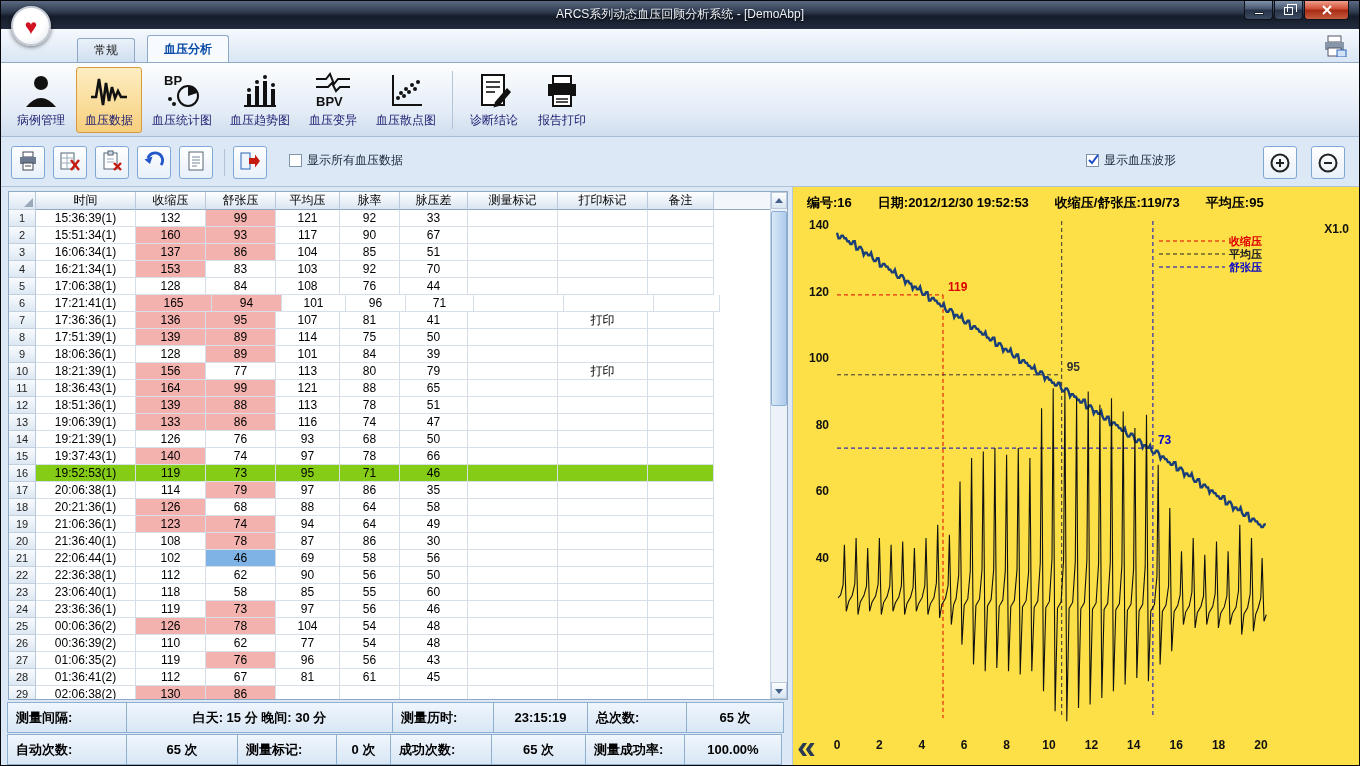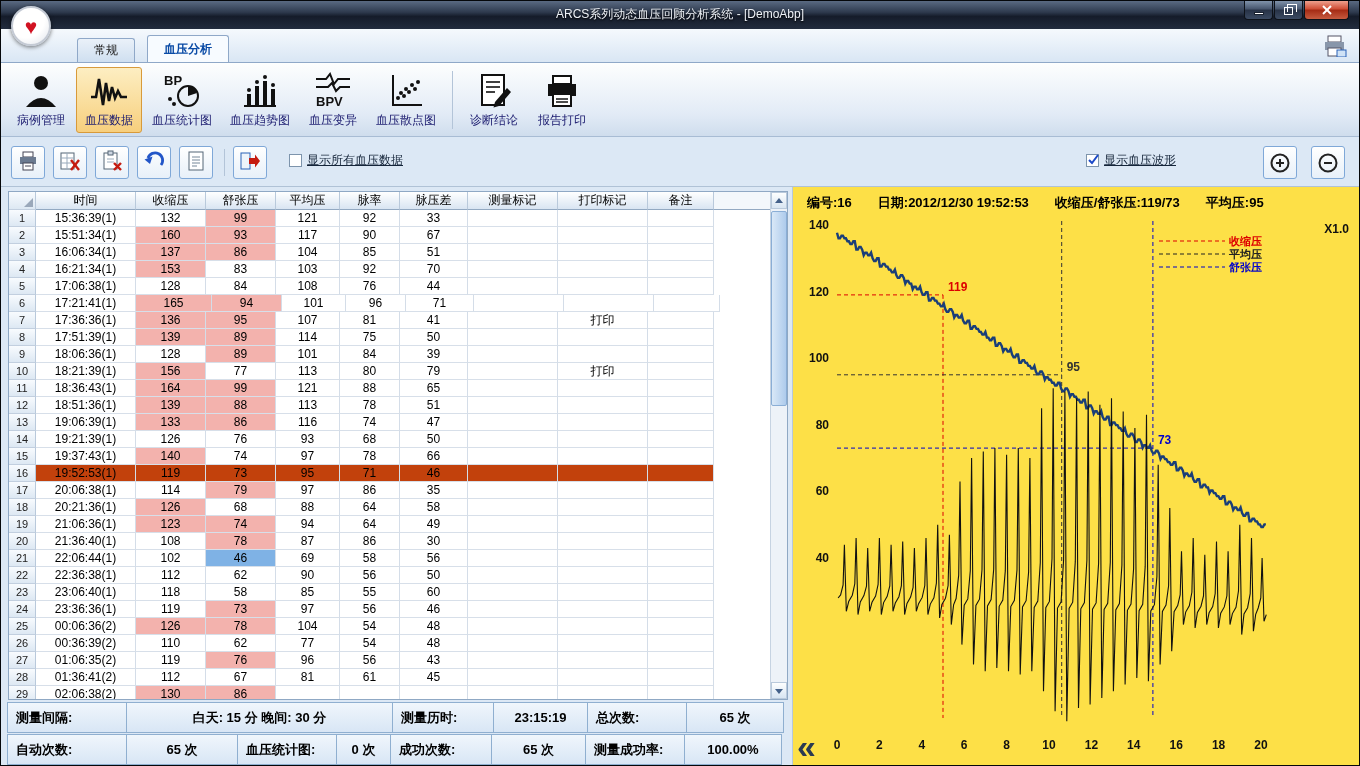--- a/index.html
+++ b/index.html
@@ -47,37 +47,37 @@
 
   
   .tools2{position:absolute;top:136px;left:0;right:0;height:50px;border-bottom:1px solid #b0c2d6;}
   .tool-btn{position:absolute;top:9px;width:34px;height:33px;border:1px solid #7fa8d8;border-radius:3px;
     background:linear-gradient(#ffffff,#e7f0f9);display:flex;align-items:center;justify-content:center;cursor:pointer;}
   .tool-btn svg{width:22px;height:22px;}
   .tools-sep{position:absolute;top:12px;width:1px;height:27px;background:#b3c4d8;}
   .chk{position:absolute;display:flex;align-items:center;gap:5px;cursor:pointer;}
   .chk .box{width:13px;height:13px;background:#fff;border:1px solid #7d94ac;display:inline-block;position:relative;}
   .chk.checked .box svg{position:absolute;left:0;top:-2px;}
-  .chk-label{font-size:12px;color:#15253a;text-decoration:underline;}
+  .chk-label{font-size:12px;color:#15253a;}
 
   
   .datagrid{position:absolute;left:7px;top:190px;width:780px;height:509px;border:1px solid #8fa8c4;background:#fff;}
   .dg-header{position:absolute;left:0;top:0;right:17px;height:18px;display:flex;background:#f5f8fc;}
   .dg-hcell{height:18px;line-height:17px;font-size:12px;color:#000;text-align:center;flex-shrink:0;
     background:linear-gradient(#ffffff,#d9e5f2);border-right:1px solid #b9c9db;border-bottom:1px solid #93a9c2;position:relative;cursor:pointer;}
   .dg-hfill{flex:1;background:#f3f7fb;border-bottom:1px solid #93a9c2;}
   .corner-tri{position:absolute;right:2px;bottom:2px;width:0;height:0;border-left:9px solid transparent;border-bottom:9px solid #9aa8ba;}
   .dg-body{position:absolute;left:0;top:18px;bottom:0;right:17px;overflow:hidden;background:#fff;}
   .dg-row{display:flex;height:17px;cursor:pointer;}
   .dg-cell{height:17px;line-height:16px;font-size:12px;color:#000;text-align:center;flex-shrink:0;
     border-right:1px solid #d4dde8;border-bottom:1px solid #d7dfe9;overflow:hidden;white-space:nowrap;}
   .dg-num{background:linear-gradient(#f8fbfe,#dde8f3);border-right:1px solid #b9c9db;border-bottom:1px solid #c2cfdf;font-size:11px;color:#222;}
   .dg-cell.hi{background:#f3b2ad;}
   .dg-cell.lo{background:#7fb2e5;}
-  .dg-row.sel .dg-cell:not(.dg-num){background:#c2410c;}
+  .dg-row.sel .dg-cell:not(.dg-num){background:#84cc16;}
   .dg-scrollbar{position:absolute;right:0;top:0;bottom:0;width:17px;background:#edf2f8;border-left:1px solid #c6d3e2;}
   .sb-btn{position:absolute;left:0;width:16px;height:17px;background:linear-gradient(#fdfefe,#d8e5f2);border:1px solid #b9c9db;cursor:pointer;}
   .sb-btn.up{top:0;} .sb-btn.down{bottom:0;}
   .tri-up{width:0;height:0;border-left:4px solid transparent;border-right:4px solid transparent;border-bottom:5px solid #44618a;margin:5px auto;}
   .tri-down{width:0;height:0;border-left:4px solid transparent;border-right:4px solid transparent;border-top:5px solid #44618a;margin:6px auto;}
   .sb-thumb{position:absolute;left:0;top:19px;width:16px;height:195px;border:1px solid #8aaed6;border-radius:2px;
     background:linear-gradient(90deg,#d9e8f7,#aecbec);cursor:grab;}
 
   
   .statusrow{position:absolute;left:7px;width:782px;height:31px;display:flex;}
@@ -678,21 +678,21 @@
       <div class="st-cell l" style="width: 120px;">测量间隔:</div>
       <div class="st-cell c" style="width: 267px;">白天: 15 分 晚间: 30 分</div>
       <div class="st-cell l" style="width: 102px;">测量历时:</div>
       <div class="st-cell c" style="width: 95px;">23:15:19</div>
       <div class="st-cell l" style="width: 100px;">总次数:</div>
       <div class="st-cell c" style="width: 98px;">65 次</div>
     </div>
   <div class="statusrow" id="status-1">
       <div class="st-cell l" style="width: 120px;">自动次数:</div>
       <div class="st-cell c" style="width: 112px;">65 次</div>
-      <div class="st-cell l" style="width: 100px;">血压统计图:</div>
+      <div class="st-cell l" style="width: 100px;">测量标记:</div>
       <div class="st-cell c" style="width: 55px;">0 次</div>
       <div class="st-cell l" style="width: 102px;">成功次数:</div>
       <div class="st-cell c" style="width: 95px;">65 次</div>
       <div class="st-cell l" style="width: 100px;">测量成功率:</div>
       <div class="st-cell c" style="width: 98px;">100.00%</div>
     </div>
 
   <div class="chart-panel">
     <div class="detail-header" id="detail-header">
         <span>编号:16</span>

